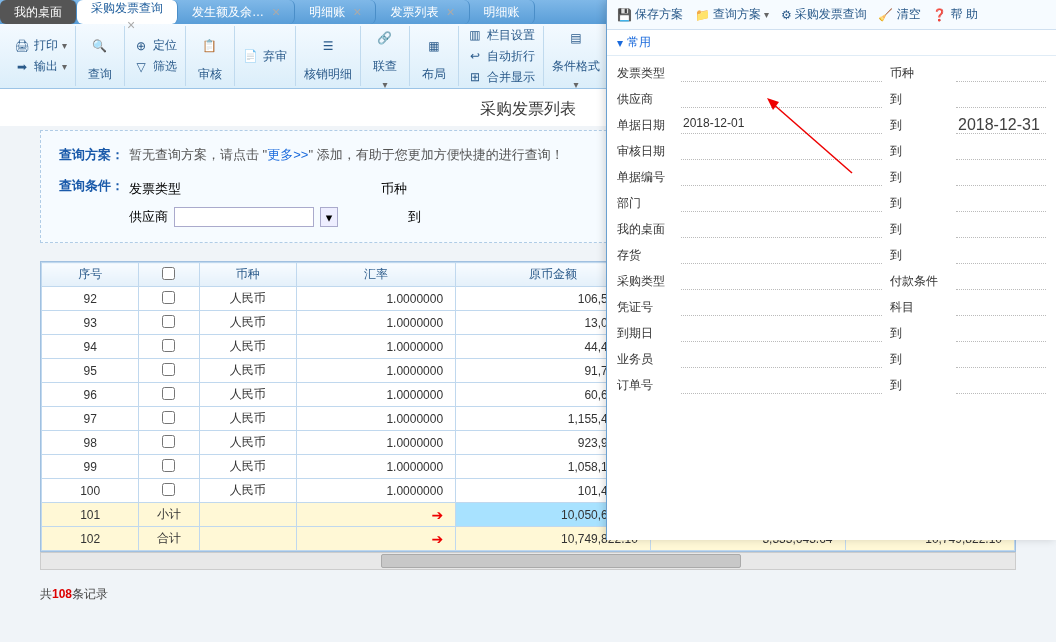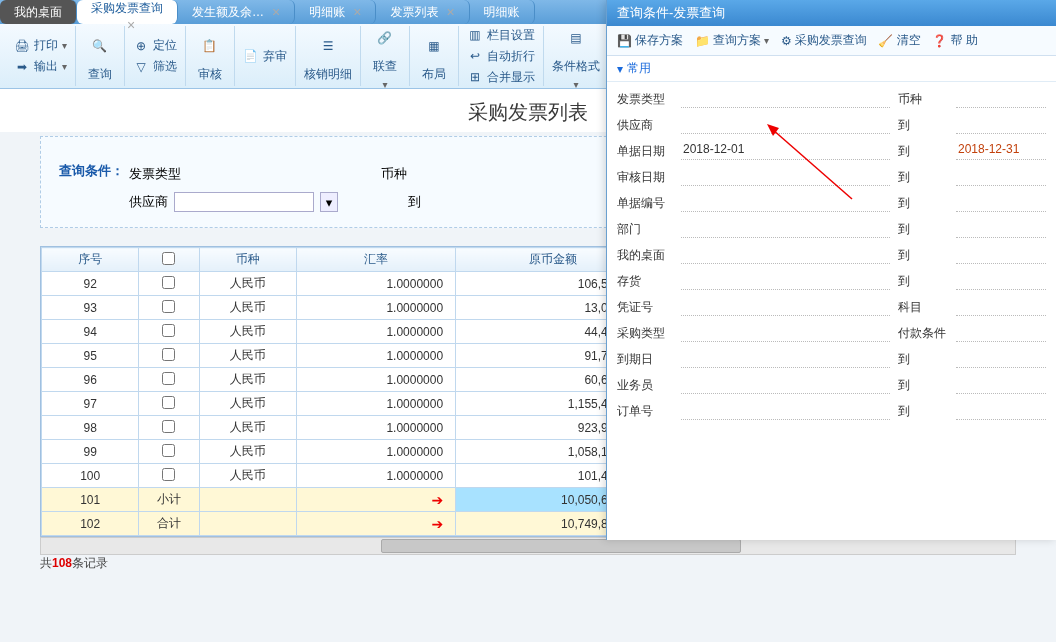--- a/index.html
+++ b/index.html
@@ -15,21 +15,21 @@
 
 .ribbon { display: flex; background: linear-gradient(#f4faff, #dbeefa); border-bottom: 1px solid #9cc4e6; height: 65px; padding: 2px 6px; gap: 0; }
 .rgroup { display: flex; flex-direction: column; justify-content: center; padding: 0 8px; border-right: 1px solid #c0daee; gap: 4px; }
 .rbtn { display: flex; align-items: center; gap: 4px; color: #2a5a8a; cursor: pointer; font-size: 12px; white-space: nowrap; }
 .rbtn .ic { width: 16px; height: 16px; display: inline-flex; align-items: center; justify-content: center; }
 .rbtn.big { flex-direction: column; font-size: 12px; }
 .rbtn.big .ic { width: 32px; height: 32px; }
 .dd { font-size: 10px; color: #666; }
 
 
-.page-title { text-align: center; font-size: 20px; color: #3a3a3a; padding: 10px 0 6px; background: #fff; }
+.page-title { text-align: center; font-size: 16px; color: #3a3a3a; padding: 10px 0 6px; background: #fff; }
 
 
 .qbox { margin: 4px 40px; border: 1px dashed #b0cce6; background: #f6fbff; padding: 12px 18px; font-size: 13px; }
 .qrow { display: flex; align-items: center; margin: 3px 0; }
 .qlbl { color: #1a5aaa; font-weight: bold; width: 70px; }
 .qtxt { color: #555; }
 .qmore { color: #1a6adc; }
 .qflds { display: flex; gap: 40px; margin-top: 6px; }
 .qfld { display: flex; align-items: center; gap: 6px; }
 .qfld input { border: 1px solid #aac; height: 20px; width: 140px; }
@@ -44,40 +44,40 @@
 tr.subtotal td { background: #fff8d6; }
 tr.total td { background: #fff8d6; }
 td.hl { background: #a8e2ff !important; }
 .red-arrow { color: #e00; font-size: 14px; }
 
 
 .hscroll { margin: 0 40px; height: 18px; background: #e8e8e8; border: 1px solid #ccc; position: relative; }
 .hscroll .thumb { position: absolute; left: 340px; top: 1px; height: 14px; width: 360px; background: #c8c8c8; border: 1px solid #aaa; border-radius: 2px; }
 
 
-.footer { margin: 0 40px; display: flex; justify-content: space-between; align-items: flex-start; color: #444; font-size: 12px; gap: 36px; }
+.footer { margin: 16px 40px; display: flex; justify-content: space-between; align-items: flex-start; color: #444; font-size: 12px; gap: 36px; }
 .footer b { color: #d00; }
 .fpager { display: flex; align-items: center; gap: 4px; }
 .fpager input { width: 40px; height: 20px; border: 1px solid #aac; text-align: center; }
 .fpager button { height: 22px; padding: 0 8px; border: 1px solid #aac; background: #f0f6fc; cursor: pointer; }
 .pgbtn { width: 22px; height: 22px; border: 1px solid #aac; background: #f0f6fc; display: flex; align-items: center; justify-content: center; cursor: pointer; }
 
 
 .panel { position: absolute; top: 0; right: 0; width: 450px; height: 540px; background: #fff; border-left: 1px solid #6aa0d0; box-shadow: -2px 0 8px rgba(0,0,0,.15); display: flex; flex-direction: column; }
 .panel-title { background: linear-gradient(#5aa8e8, #3a88d0); color: #fff; padding: 4px 10px; font-size: 13px; }
 .panel-tb { display: flex; align-items: center; gap: 12px; padding: 6px 10px; border-bottom: 1px solid #d0e0f0; background: #f6fbff; }
 .panel-tb .btn { display: flex; align-items: center; gap: 3px; color: #2a5a8a; cursor: pointer; font-size: 12px; }
 .panel-sec { padding: 4px 10px; border-bottom: 1px solid #e0ecf6; }
 .panel-sec .sh { color: #1a6adc; font-size: 12px; display: flex; align-items: center; gap: 4px; }
 .panel-body { flex: 1; overflow: auto; padding: 4px 10px; position: relative; }
 .prow { display: flex; align-items: center; height: 26px; gap: 8px; }
 .prow .pl { width: 56px; color: #333; font-size: 12px; }
 .prow .pv { flex: 1; border-bottom: 1px dotted #bbb; height: 18px; font-size: 12px; color: #333; padding-left: 2px; }
 .prow .pl2 { width: 50px; color: #333; font-size: 12px; text-align: left; }
-.prow .pv2 { width: 90px; border-bottom: 1px dotted #bbb; height: 18px; font-size: 12px; color: #c2410c; padding-left: 2px; }
+.prow .pv2 { width: 90px; border-bottom: 1px dotted #bbb; height: 18px; font-size: 16px; color: #404040; padding-left: 2px; margin-left: 8px; }
 .panel .arrow { position: absolute; color: #e00; font-size: 20px; pointer-events: none; }
 
 svg { display: block; }
 .chk { width: 13px; height: 13px; }
 </style>
 </head>
 <body>
 
 <div class="tabs">
   <div class="tab dark">
@@ -183,20 +183,24 @@
         <span class="ic">▤</span>
         <span>条件格式</span>
         <span class="dd">▾</span>
       </div>
     </div>
 </div>
 
 <div class="page-title">采购发票列表</div>
 
 <div class="qbox">
+  <div class="qrow">
+    <span class="qlbl">查询方案：</span>
+    <span class="qtxt"><span>暂无查询方案，请点击 "</span><span class="qmore">更多&gt;&gt;</span><span>" 添加，有助于您更加方便快捷的进行查询！</span></span>
+  </div>
   <div class="qrow" style="margin-top:10px">
     <span class="qlbl">查询条件：</span>
     <div class="qflds">
       <div class="qfld">
           <span>发票类型</span>
         </div>
       <div class="qfld" style="margin-left:160px">
           <span>币种</span>
         </div>
     </div>
@@ -335,21 +339,20 @@
 
 <div class="hscroll">
     <div class="thumb"></div>
   </div>
 
 <div class="footer">
   <div><span>共</span><b>108</b><span>条记录</span></div>
 </div>
 
 <div class="panel">
-  <div class="panel-title">查询条件-发票查询</div>
   <div class="panel-tb">
     <div class="btn">
         <span>💾</span>
         <span>保存方案</span>
       </div>
     <div class="btn">
         <span>📁</span>
         <span>查询方案</span>
         <span class="dd">▾</span>
       </div>
@@ -419,32 +422,32 @@
         <span class="pl2">到</span>
         <span class="pv2"></span>
       </div>
       <div class="prow">
         <span class="pl">存货</span>
         <span class="pv"></span>
         <span class="pl2">到</span>
         <span class="pv2"></span>
       </div>
       <div class="prow">
+        <span class="pl">采购类型</span>
+        <span class="pv"></span>
+        <span class="pl2">付款条件</span>
+        <span class="pv2"></span>
+      </div>
+      <div class="prow">
         <span class="pl">凭证号</span>
         <span class="pv"></span>
         <span class="pl2">科目</span>
         <span class="pv2"></span>
       </div>
       <div class="prow">
-        <span class="pl">采购类型</span>
-        <span class="pv"></span>
-        <span class="pl2">付款条件</span>
-        <span class="pv2"></span>
-      </div>
-      <div class="prow">
         <span class="pl">到期日</span>
         <span class="pv"></span>
         <span class="pl2">到</span>
         <span class="pv2"></span>
       </div>
       <div class="prow">
         <span class="pl">业务员</span>
         <span class="pv"></span>
         <span class="pl2">到</span>
         <span class="pv2"></span>

